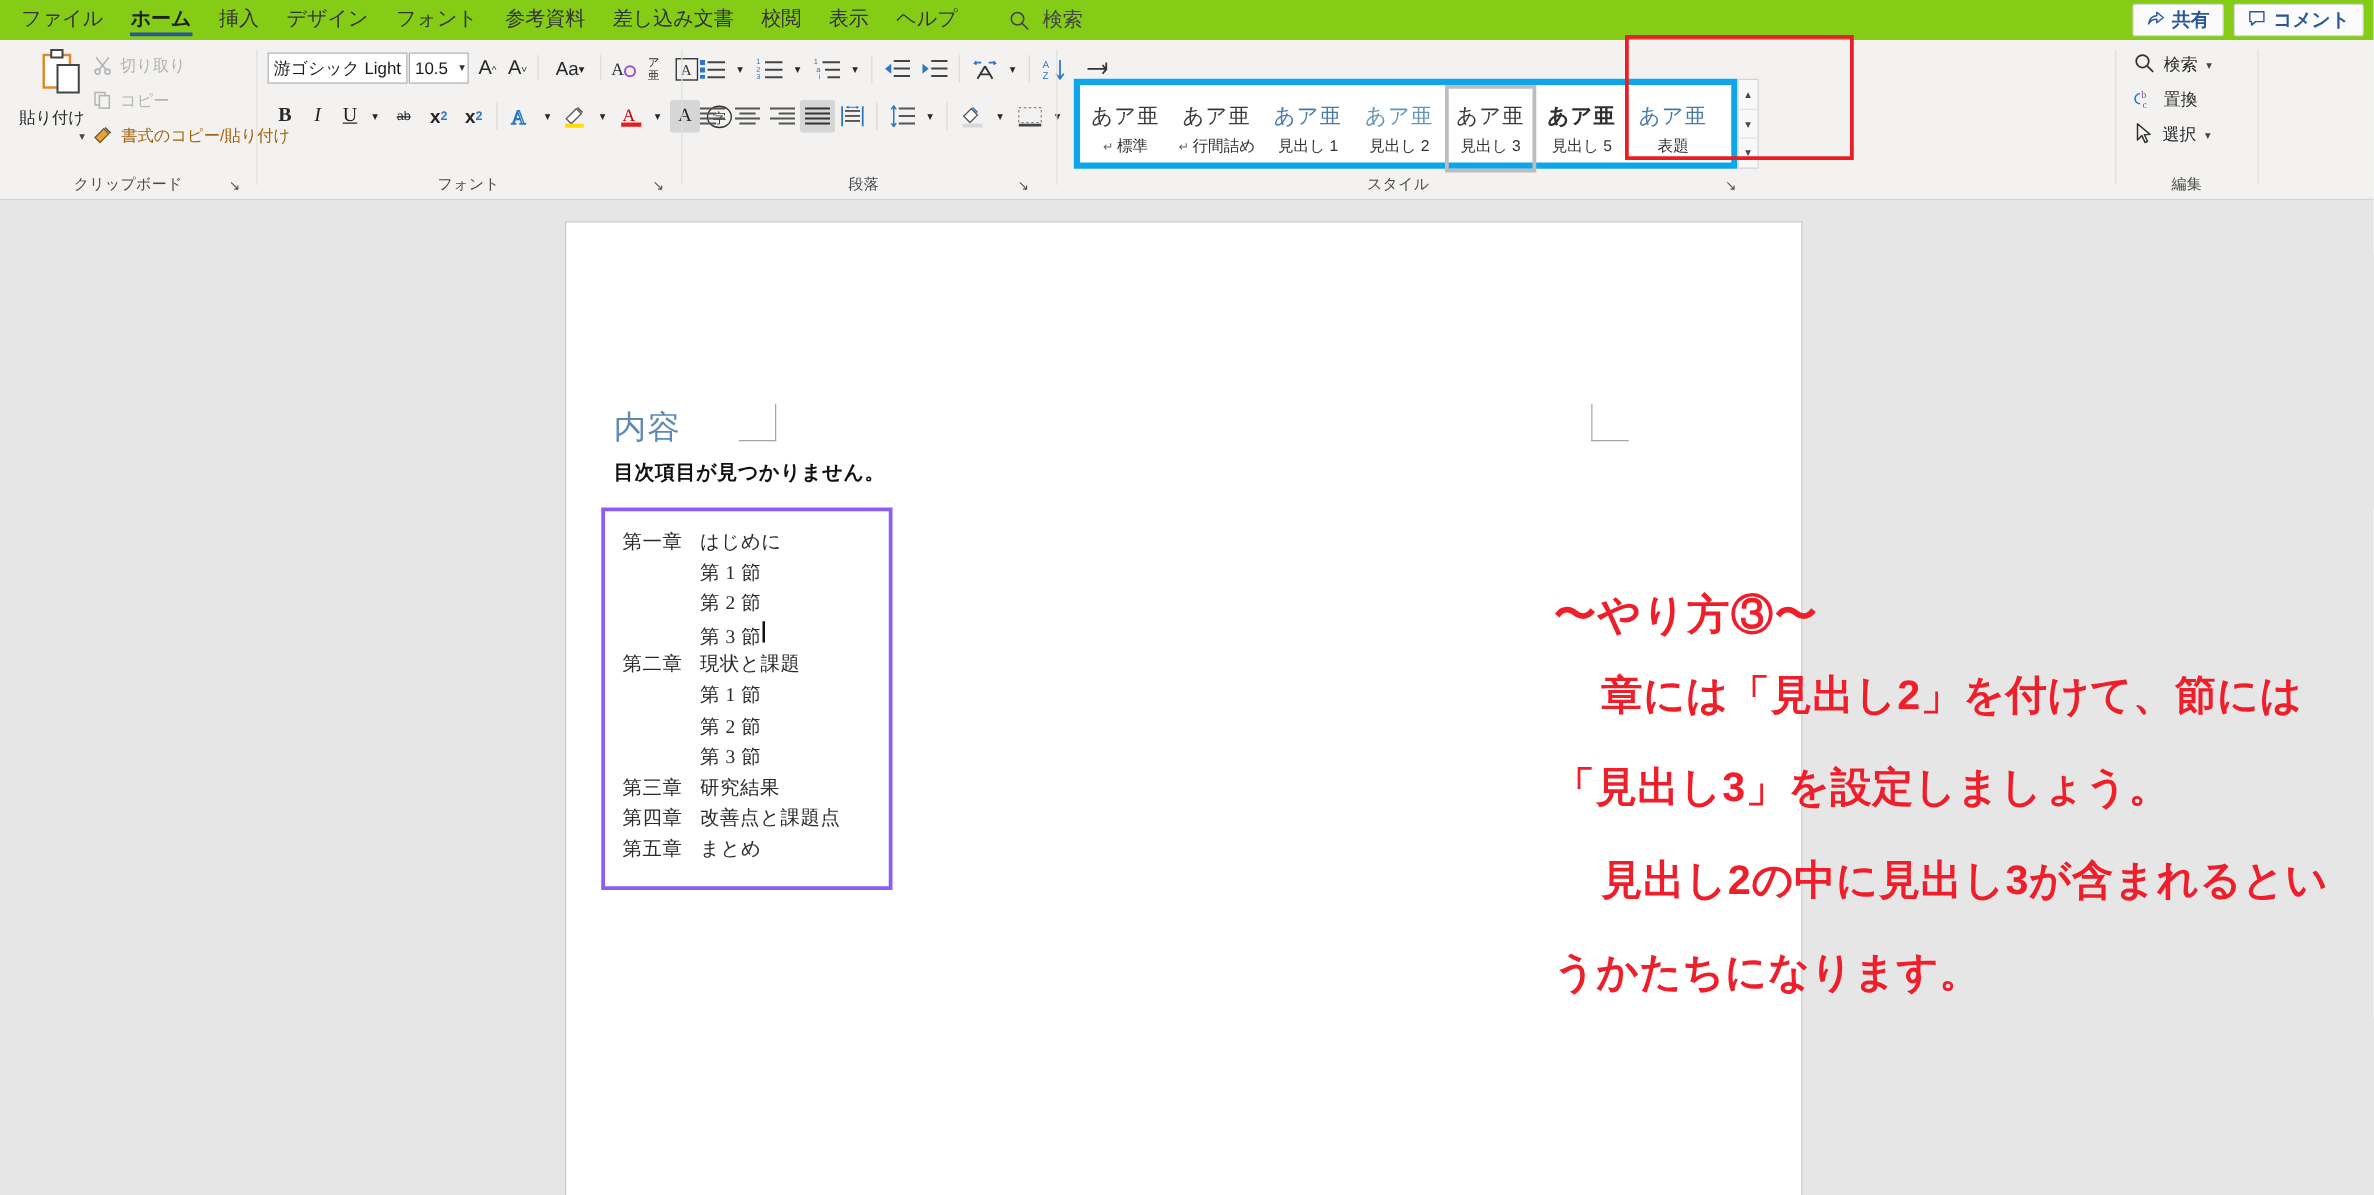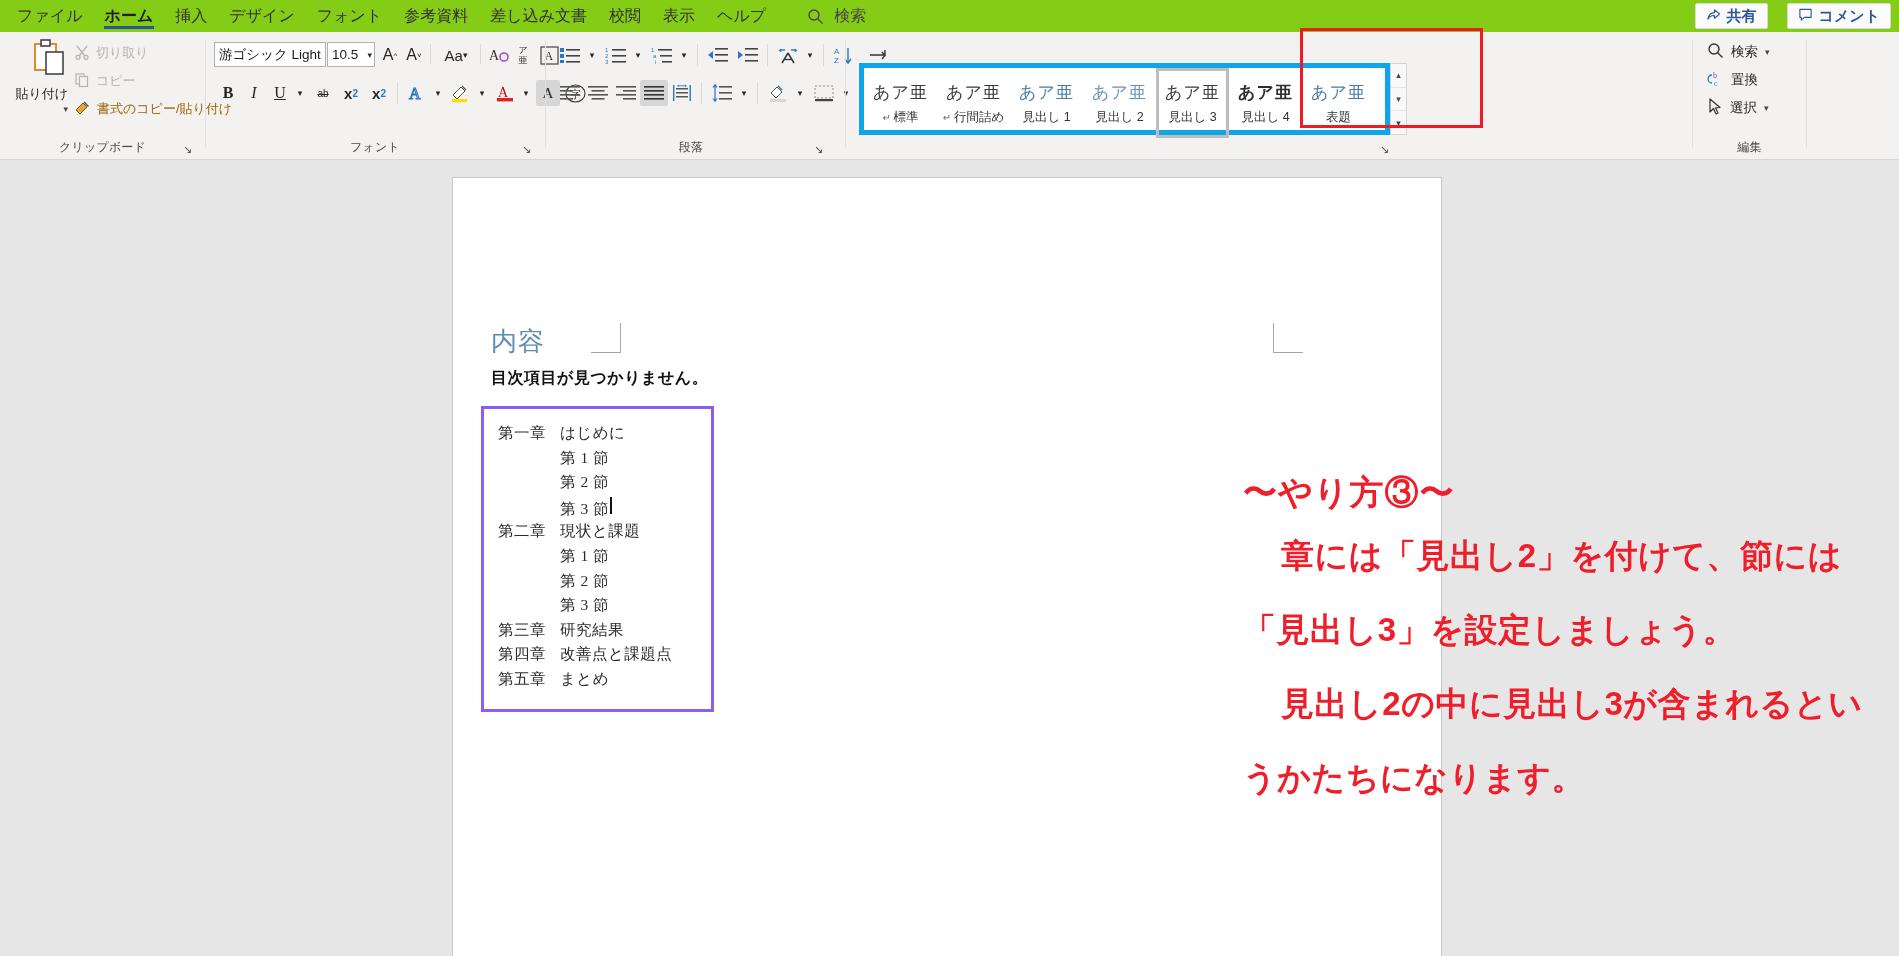--- a/index.html
+++ b/index.html
@@ -31,21 +31,21 @@
     height: 3px; background: #2b579a;
   }
   .search-box {
     display: flex; align-items: center; gap: 10px;
     margin-left: 30px; height: 32px; color: #444; font-size: 16px;
   }
   .search-box svg { display: block; }
 
   .topright {
     position: absolute; right: 8px; top: 3px;
-    display: flex; align-items: center; gap: 19px;
+    display: flex; align-items: center; gap: 8px;
   }
   .tr-btn {
     display: flex; align-items: center; gap: 6px;
     font-size: 15px; color: #2b579a; font-weight: bold;
     padding: 3px 10px; border: 1px solid #d8d8d8; background: #fbfbfb;
     border-radius: 2px; height: 26px; white-space: nowrap;
   }
 
   
   .ribbon {
@@ -539,33 +539,34 @@
             <div class="style-item h2">
               <div class="samp">あア亜</div>
               <div class="nm"><span>見出し 2</span></div>
             </div>
             <div class="style-item h3 active">
               <div class="samp">あア亜</div>
               <div class="nm"><span>見出し 3</span></div>
             </div>
             <div class="style-item h4">
               <div class="samp">あア亜</div>
-              <div class="nm"><span>見出し 4</span></div>
+              <div class="nm"><span>見出し 5</span></div>
             </div>
             <div class="style-item h1">
               <div class="samp">あア亜</div>
               <div class="nm"><span>表題</span></div>
             </div>
           </div>
         <div class="gallery-scroll" style="left:544px;">
           <div class="gs-btn">▴</div>
           <div class="gs-btn">▾</div>
           <div class="gs-btn">▾̲</div>
         </div>
 
+        <div class="group-label" style="left:0; width:545px;">スタイル</div>
         <div class="dialog-launcher" style="left:534px;">↘</div>
       </div>
 
       <div class="redbox" style="left:1300px; top:-4px; width:183px; height:100px;"></div>
 
       <div class="group-sep" style="left:1692px;"></div>
 
       <div class="group" style="left:1693px; width:113px;">
         <div class="ed-item" style="left:14px; top:8px;">
           <span>

